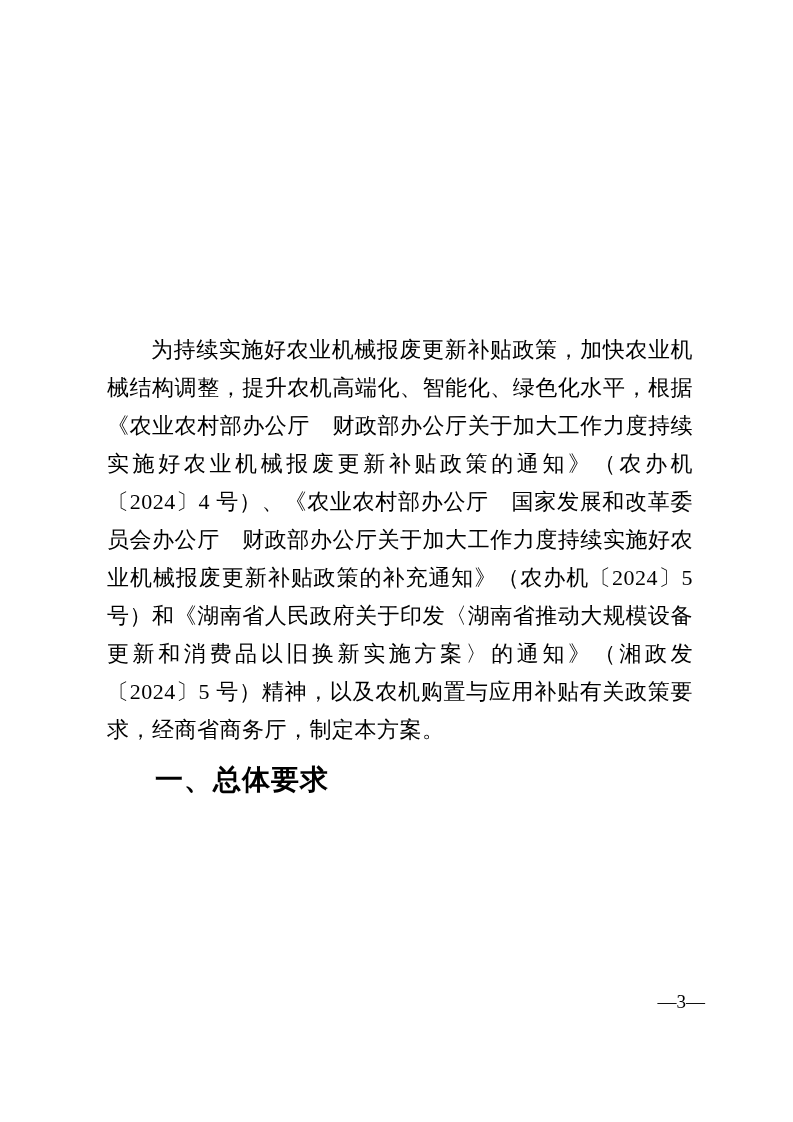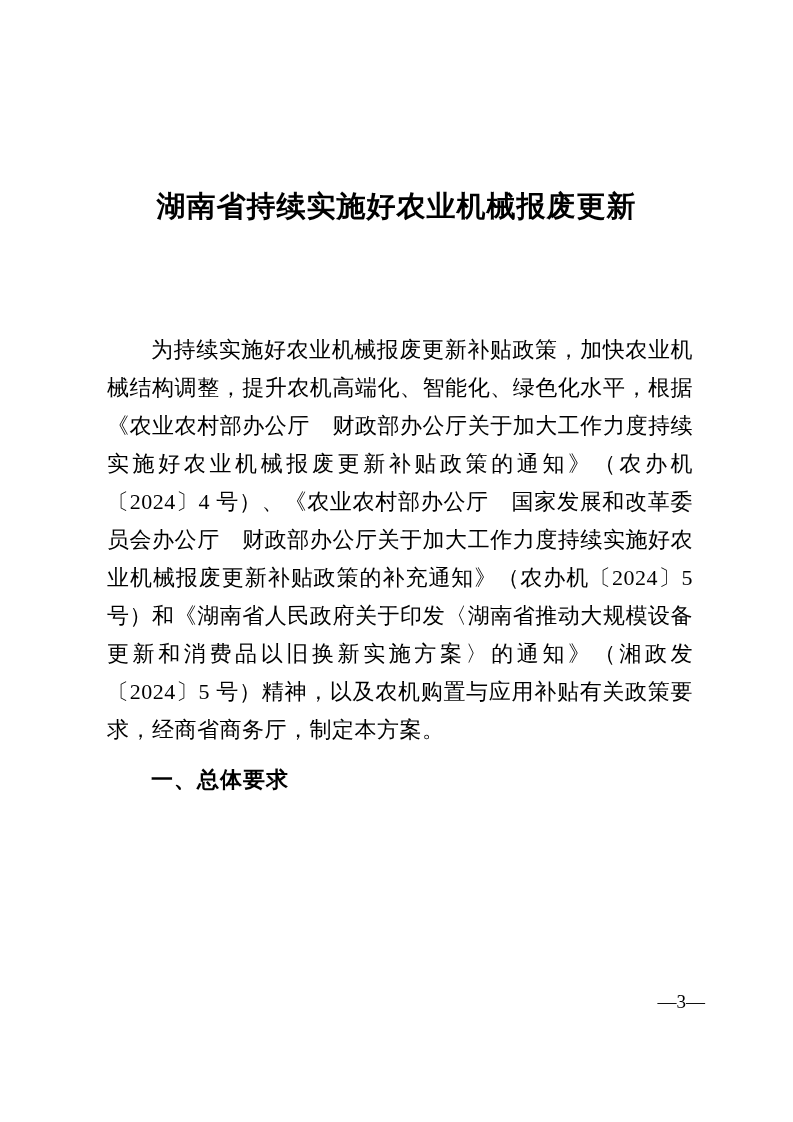--- a/index.html
+++ b/index.html
@@ -39,45 +39,44 @@
     line-height: 38px;
     text-align: justify;
     text-justify: inter-character;
     letter-spacing: 0.5px;
   }
   .para {
     margin: 12px;
     text-indent: 2em;
   }
   .heading {
-    margin: 12px;
+    margin: 4px;
     font-family: "Liberation Sans", "DejaVu Sans", sans-serif;
     font-weight: bold;
-    font-size: 22px;
+    font-size: 28px;
     line-height: 38px;
     text-indent: 2em;
     letter-spacing: 1px;
   }
   .page-number {
     position: absolute;
     top: 990px;
     right: 88px;
     font-family: "Liberation Serif", "DejaVu Serif", serif;
     font-size: 19px;
     line-height: 24px;
     color: #000000;
   }
 </style>
 </head>
 <body>
 
 <div class="page">
 
   <h1 class="doc-title">
-    <span class="title-line">湖南省持续实施好农业机械报废更新</span>
   </h1>
 
   <div class="content">
     <p class="para">为持续实施好农业机械报废更新补贴政策，加快农业机械结构调整，提升农机高端化、智能化、绿色化水平，根据《农业农村部办公厅　财政部办公厅关于加大工作力度持续实施好农业机械报废更新补贴政策的通知》（农办机〔2024〕4 号）、《农业农村部办公厅　国家发展和改革委员会办公厅　财政部办公厅关于加大工作力度持续实施好农业机械报废更新补贴政策的补充通知》（农办机〔2024〕5 号）和《湖南省人民政府关于印发〈湖南省推动大规模设备更新和消费品以旧换新实施方案〉的通知》（湘政发〔2024〕5 号）精神，以及农机购置与应用补贴有关政策要求，经商省商务厅，制定本方案。</p>
     <h2 class="heading">一、总体要求</h2>
   </div>
 
   <div class="page-number">—3—</div>
 
 </div>

